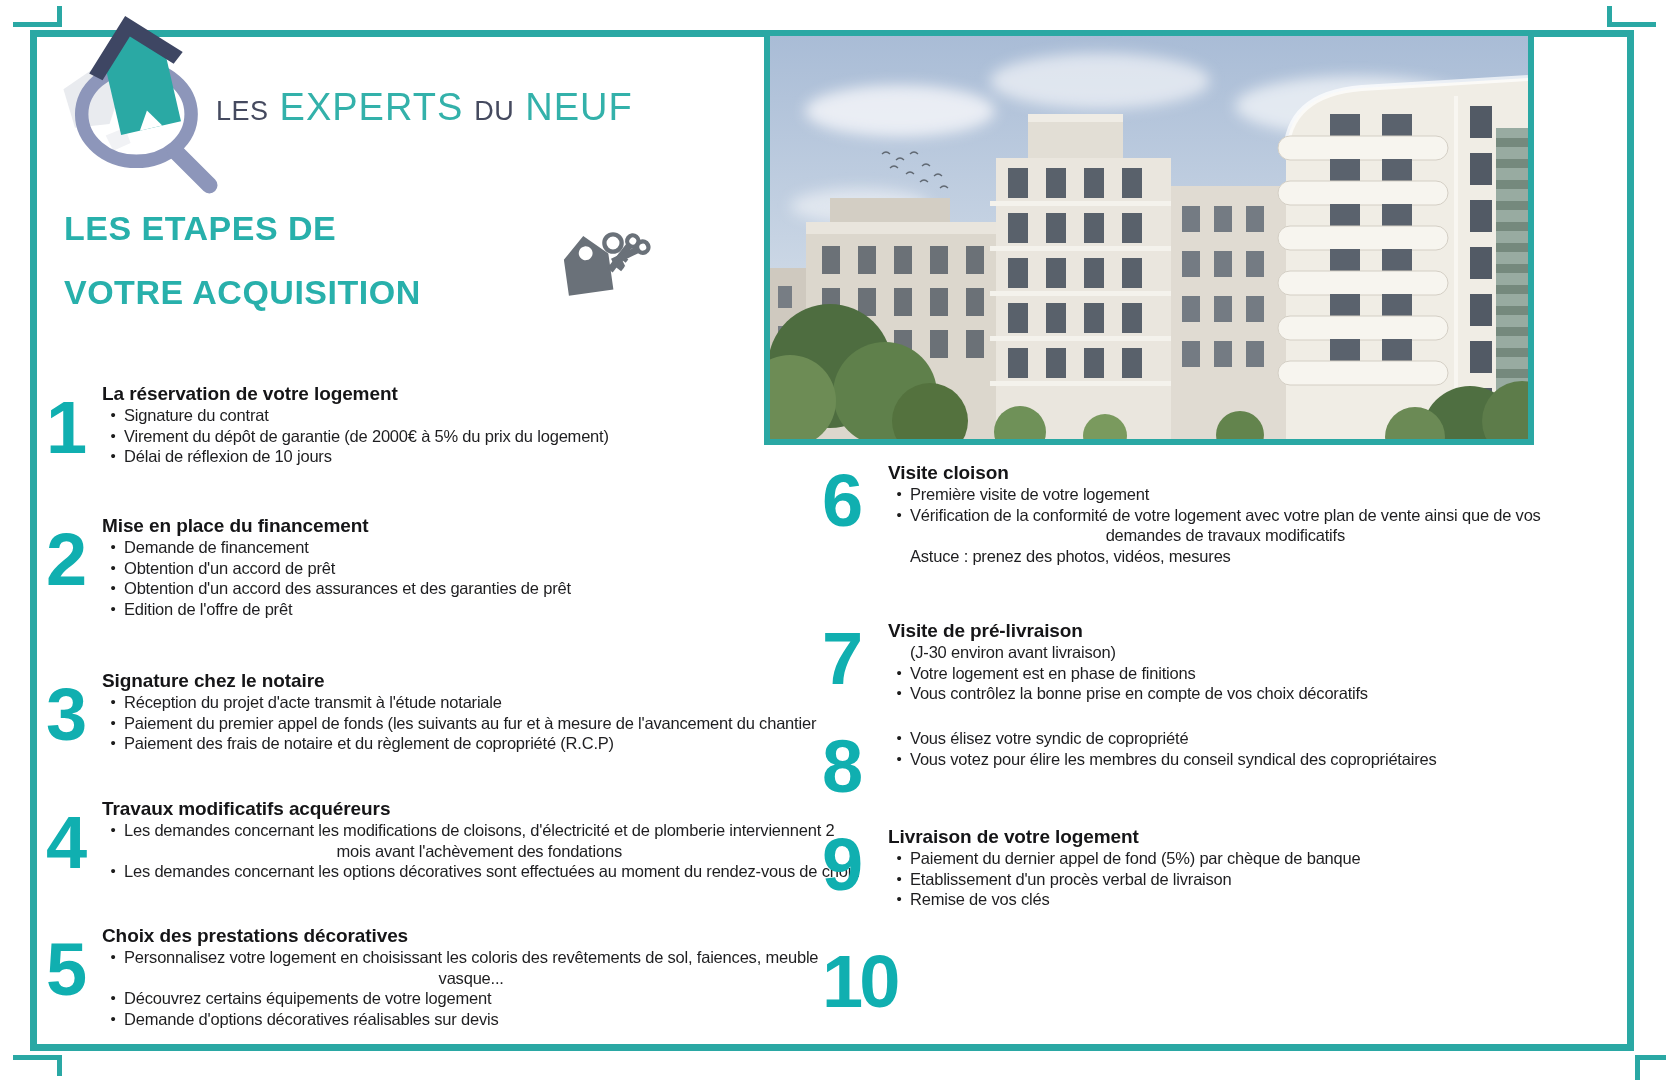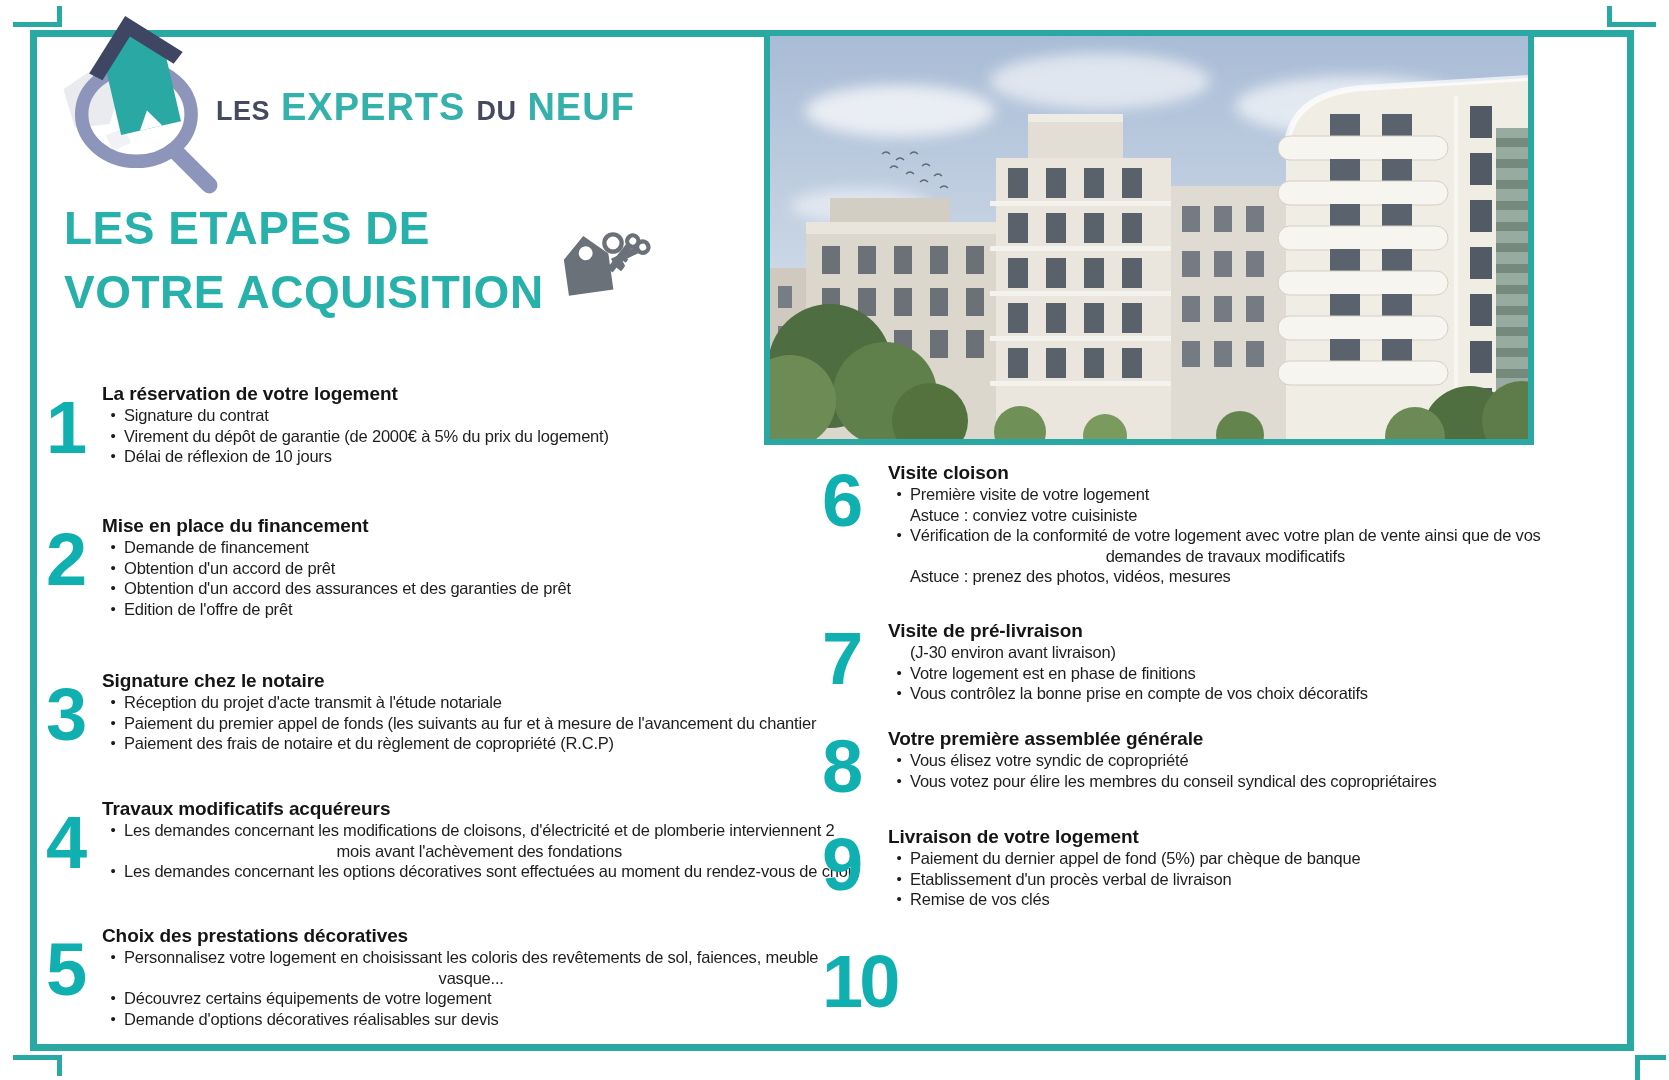--- a/index.html
+++ b/index.html
@@ -20,26 +20,26 @@
   .c-bl{left:13px;bottom:4px;width:44px;height:16px;border-right:5px solid var(--teal);border-top:5px solid var(--teal);}
   .c-br{right:3px;bottom:0;width:26px;height:20px;border-left:5px solid var(--teal);border-top:5px solid var(--teal);}
 
   
   .frame{position:absolute;left:30px;top:30px;width:1604px;height:1021px;
          border:7px solid var(--teal);box-sizing:border-box;}
 
   
   .logo-wrap{position:absolute;left:50px;top:0;width:168px;height:194px;}
   .logo-wrap svg{display:block;width:100%;height:100%;}
-  .brand{position:absolute;left:216px;top:86px;display:flex;align-items:baseline;gap:11px;font-weight:700;white-space:nowrap;}
+  .brand{position:absolute;left:216px;top:86px;display:flex;align-items:baseline;gap:11px;font-weight:400;white-space:nowrap;}
   .brand .sm{font-size:27px;color:var(--navy);letter-spacing:.5px;}
   .brand .lg{font-size:38px;color:#33B1AA;letter-spacing:1px;}
 
   
-  .page-title{position:absolute;left:64px;top:196px;font-size:46px;font-weight:700;
+  .page-title{position:absolute;left:64px;top:196px;font-size:34px;font-weight:700;
               color:var(--teal-title);line-height:64px;letter-spacing:.5px;}
 
   
   .keys-wrap{position:absolute;left:556px;top:222px;width:114px;height:80px;}
   .keys-wrap svg{display:block;width:100%;height:100%;}
 
   
   .photo{position:absolute;left:764px;top:30px;width:770px;height:415px;
          border:6px solid var(--teal);box-sizing:border-box;background:#c9d5e2;}
   .photo svg{display:block;width:100%;height:100%;}
@@ -402,23 +402,20 @@
       </div>
     </div>
     <div class="step step-right" style="top: 462px;">
       <div class="step-num">6</div>
       <div class="step-body">
         <div class="step-title">Visite cloison</div>
         <div class="item bullet">
           <span class="marker">•</span>
           <span class="itext">Première visite de votre logement</span>
         </div>
-        <div class="item plain">
-          <span class="itext">Astuce : conviez votre cuisiniste</span>
-        </div>
         <div class="item bullet">
           <span class="marker">•</span>
           <span class="itext">Vérification de la conformité de votre logement avec votre plan de vente ainsi que de vos
 demandes de travaux modificatifs</span>
         </div>
         <div class="item plain">
           <span class="itext">Astuce : prenez des photos, vidéos, mesures</span>
         </div>
       </div>
     </div>
@@ -435,21 +432,20 @@
         </div>
         <div class="item bullet">
           <span class="marker">•</span>
           <span class="itext">Vous contrôlez la bonne prise en compte de vos choix décoratifs</span>
         </div>
       </div>
     </div>
     <div class="step step-right" style="top: 728px;">
       <div class="step-num">8</div>
       <div class="step-body">
-        <div class="step-title">Votre première assemblée générale</div>
         <div class="item bullet">
           <span class="marker">•</span>
           <span class="itext">Vous élisez votre syndic de copropriété</span>
         </div>
         <div class="item bullet">
           <span class="marker">•</span>
           <span class="itext">Vous votez pour élire les membres du conseil syndical des copropriétaires</span>
         </div>
       </div>
     </div>

